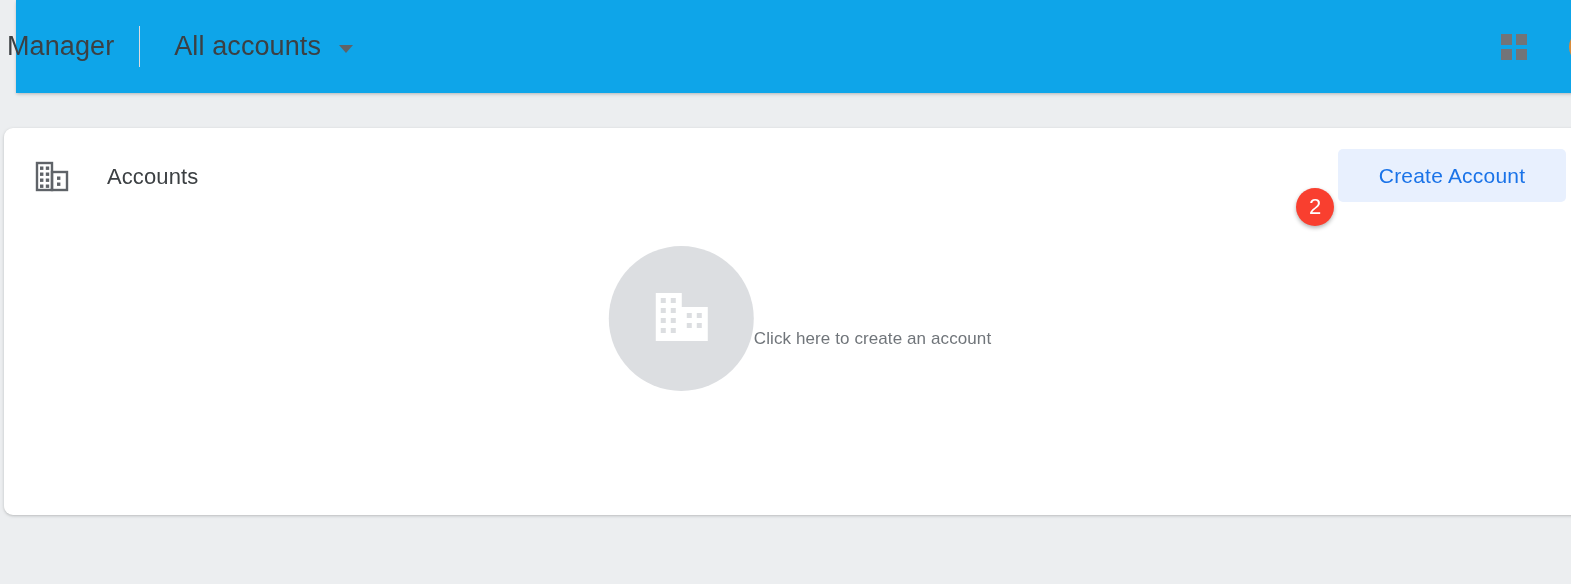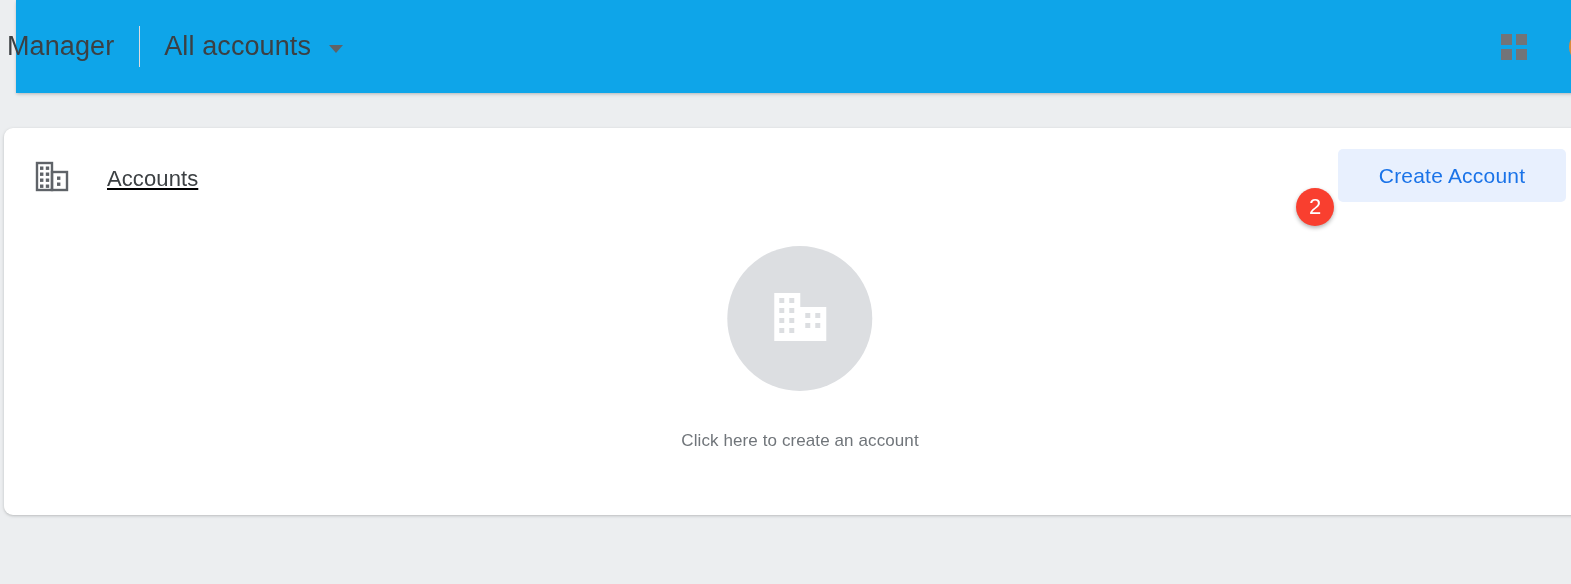--- a/index.html
+++ b/index.html
@@ -65,20 +65,21 @@
     cursor: pointer;
     white-space: nowrap;
   }
 
   .account-selector-label {
     font-size: 27px;
     line-height: 1;
     color: #3c4043;
     font-weight: 400;
     letter-spacing: 0.1px;
+    margin-left: 10px;
   }
 
   .caret-down {
     width: 0;
     height: 0;
     border-left: 7px solid transparent;
     border-right: 7px solid transparent;
     border-top: 8px solid #5f6368;
     margin-left: 18px;
     margin-top: 4px;
@@ -153,22 +154,21 @@
     top: 0;
     width: 100%;
     height: 100px;
   }
 
   .card-header-left {
     position: absolute;
     left: 31px;
     top: 33px;
     display: flex;
-    align-items: flex-end;
-    text-decoration: underline;
+    align-items: center;
   }
 
   .domain-icon-outline {
     width: 34px;
     height: 31px;
     position: relative;
     flex: none;
   }
 
   .card-title {
@@ -251,21 +251,21 @@
     cursor: pointer;
   }
 
   
   .empty-state-inner {
     position: absolute;
     left: 796px;
     top: 0;
     transform: translateX(-50%);
     display: flex;
-    flex-direction: column;
+    flex-direction: row;
     align-items: center;
     justify-content: center;
   }
 </style>
 </head>
 <body>
 
 <div id="app">
 
   <div class="header-bar">

